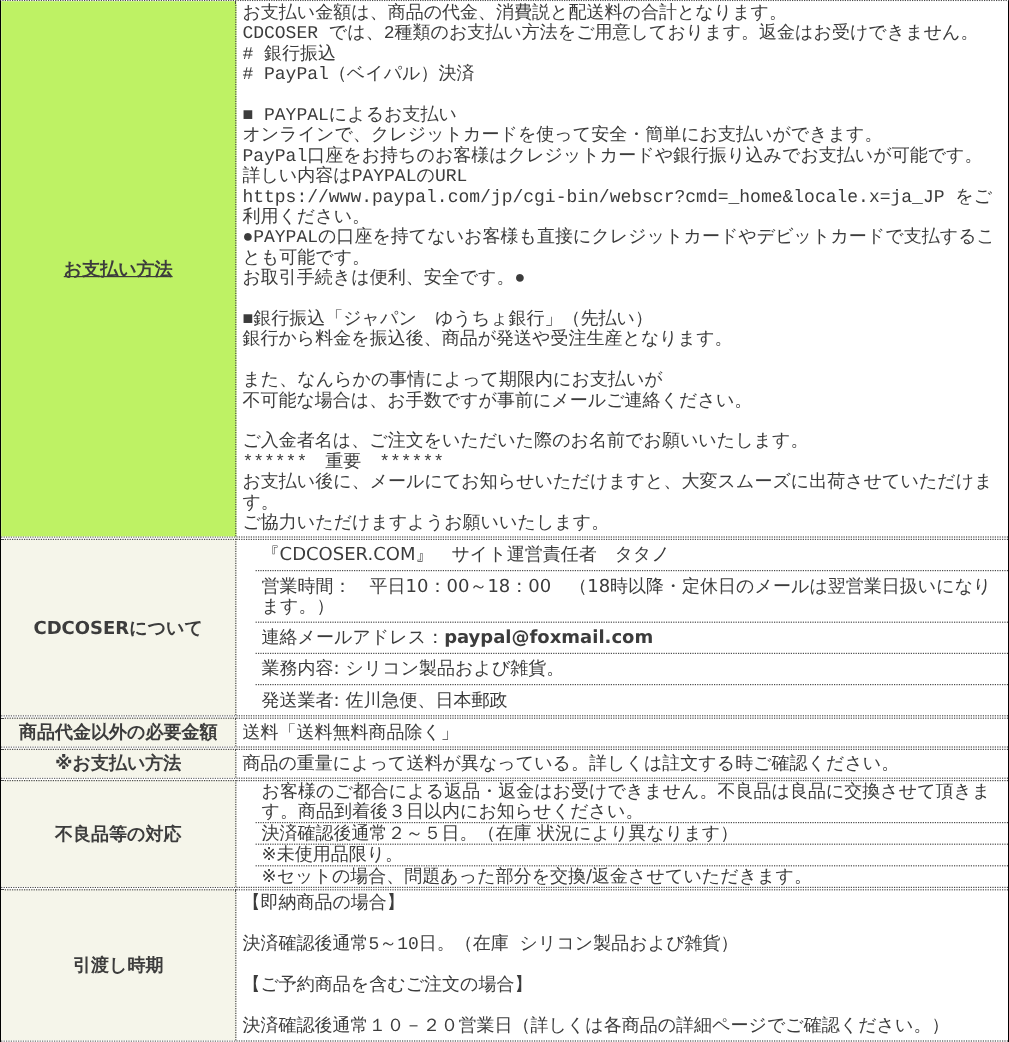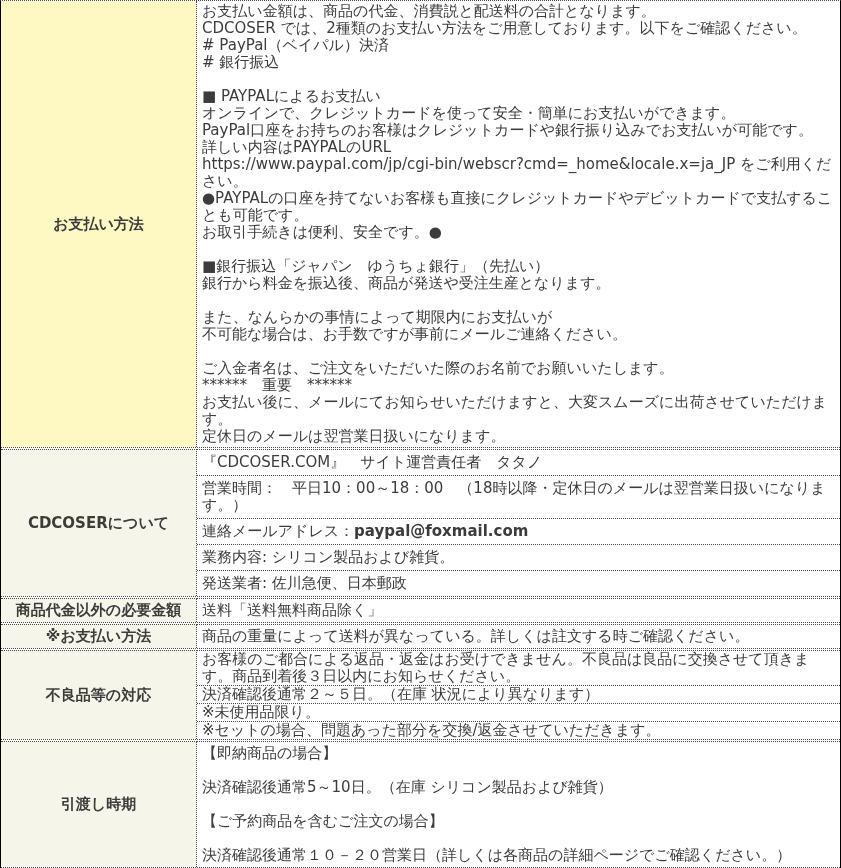--- a/index.html
+++ b/index.html
@@ -30,65 +30,65 @@
   .cell-left{
     flex:0 0 196px;
     width:196px;
     background:var(--cream);
     border-right:1px dotted var(--bd);
     display:flex;align-items:center;justify-content:center;
     text-align:center;
     font-weight:bold;
     padding:2px 4px;
   }
-  .row-payment .cell-left{background:#fef9c3;}
+  .row-payment .cell-left{background:#bef264;text-decoration:underline;}
   .cell-right{flex:1;min-width:0;display:flex;flex-direction:column;justify-content:center;}
   .lines{padding:2px 0 2px 5px;}
-  .lines .line{min-height:17px;white-space:pre-wrap;}
+  .lines .line{min-height:17px;white-space:pre-wrap;font-family:Liberation Mono, monospace;}
   .pad{padding:3px 2px 3px 5px;}
-  .subs{justify-content:space-between;}
+  .subs{justify-content:space-between;padding-left:16px;}
   .sub{padding:4px 2px 4px 5px;}
   .sub + .sub{border-top:1px dotted var(--bd);}
   .subs-tight .sub{padding:0 2px 0 5px;min-height:17px;}
   .row-payment{min-height:397px;}
   .row-delivery .lines{padding:3px 3px 3px 5px;}
   b{font-weight:bold;}
 </style>
 </head>
 <body>
 
 <div class="table">
 
   <div class="row row-payment">
     <div class="cell-left">お支払い方法</div>
     <div class="cell-right">
       <div class="lines">
           <div class="line">お支払い金額は、商品の代金、消費説と配送料の合計となります。</div>
-          <div class="line">CDCOSER では、2種類のお支払い方法をご用意しております。以下をご確認ください。</div>
+          <div class="line">CDCOSER では、2種類のお支払い方法をご用意しております。返金はお受けできません。</div>
+          <div class="line"># 銀行振込</div>
           <div class="line"># PayPal（ベイパル）決済</div>
-          <div class="line"># 銀行振込</div>
           <div class="line">&nbsp;</div>
           <div class="line">■ PAYPALによるお支払い</div>
           <div class="line">オンラインで、クレジットカードを使って安全・簡単にお支払いができます。</div>
           <div class="line">PayPal口座をお持ちのお客様はクレジットカードや銀行振り込みでお支払いが可能です。</div>
           <div class="line">詳しい内容はPAYPALのURL</div>
           <div class="line">https://www.paypal.com/jp/cgi-bin/webscr?cmd=_home&amp;locale.x=ja_JP をご利用ください。</div>
           <div class="line">●PAYPALの口座を持てないお客様も直接にクレジットカードやデビットカードで支払することも可能です。</div>
           <div class="line">お取引手続きは便利、安全です。●</div>
           <div class="line">&nbsp;</div>
           <div class="line">■銀行振込「ジャパン　ゆうちょ銀行」（先払い）</div>
           <div class="line">銀行から料金を振込後、商品が発送や受注生産となります。</div>
           <div class="line">&nbsp;</div>
           <div class="line">また、なんらかの事情によって期限内にお支払いが</div>
           <div class="line">不可能な場合は、お手数ですが事前にメールご連絡ください。</div>
           <div class="line">&nbsp;</div>
           <div class="line">ご入金者名は、ご注文をいただいた際のお名前でお願いいたします。</div>
           <div class="line">******　重要　******</div>
           <div class="line">お支払い後に、メールにてお知らせいただけますと、大変スムーズに出荷させていただけます。</div>
-          <div class="line">定休日のメールは翌営業日扱いになります。</div>
+          <div class="line">ご協力いただけますようお願いいたします。</div>
         </div>
     </div>
   </div>
 
   <div class="row">
     <div class="cell-left">CDCOSERについて</div>
     <div class="cell-right subs">
       <div class="sub">『CDCOSER.COM』　サイト運営責任者　タタノ</div>
       <div class="sub">営業時間：　平日10：00～18：00　（18時以降・定休日のメールは翌営業日扱いになります。）</div>
       <div class="sub"><span>連絡メールアドレス：</span><b>paypal@foxmail.com</b></div>

